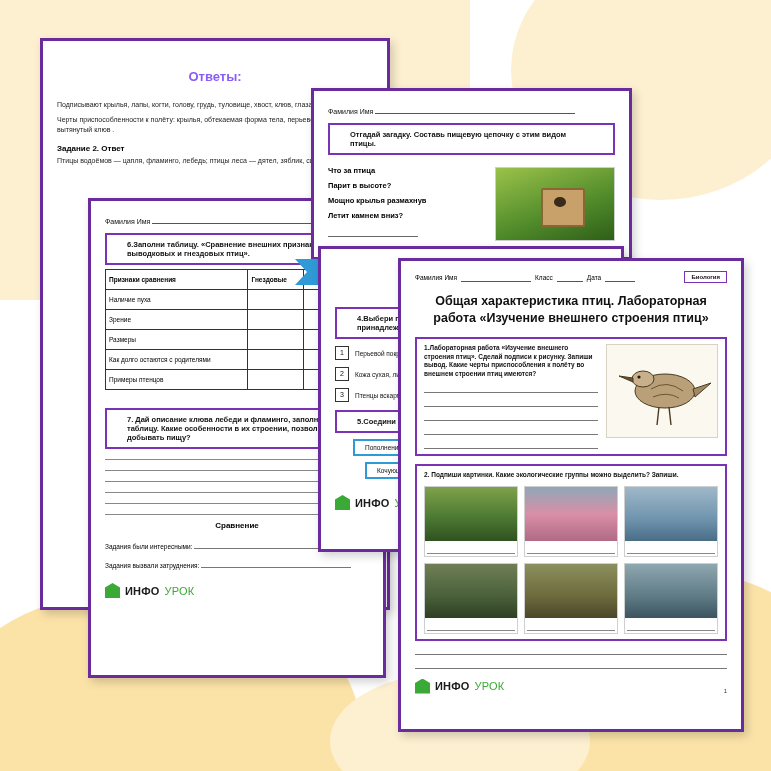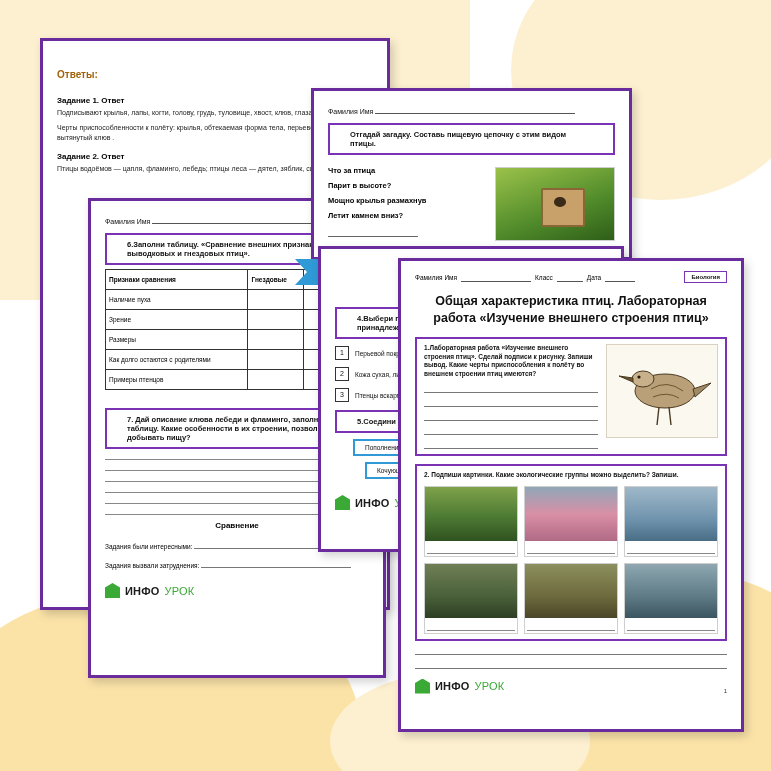--- a/index.html
+++ b/index.html
@@ -36,21 +36,21 @@
     position:absolute;background:#fff;
     border:3px solid #6a2c9c;
     box-shadow:3px 4px 9px rgba(0,0,0,.18);
     overflow:hidden;
   }
   .sheet .inner{padding:10px 14px;box-sizing:border-box;height:100%;}
 
   
   #sheet-answers{left:40px;top:38px;width:344px;height:566px;}
   #sheet-answers .title{
-    font-weight:bold;font-size:10px;margin:18px 0 16px;color:#a16207;
+    text-align:center;font-weight:bold;font-size:13px;margin:18px 0 16px;color:#8b5cf6;
   }
   .ans-h{font-weight:bold;font-size:8px;margin:8px 0 3px;}
   .ans-p{font-size:7px;line-height:1.5;margin:0 0 4px;color:#222;}
 
   
   #sheet-riddle{left:311px;top:88px;width:315px;height:166px;}
   .fio-line{font-size:7px;margin:4px 0 8px;color:#111;}
   .fio-line .rule{display:inline-block;border-bottom:1px solid #555;width:200px;height:8px;}
   .purple-box{
     border:2px solid #7a33b5;padding:5px 20px;box-sizing:border-box;
@@ -142,21 +142,20 @@
 <div class="bg-blob-1"></div>
 <div class="bg-blob-2"></div>
 <div class="bg-blob-3"></div>
 <div class="bg-blob-4"></div>
 <div class="bg-blob-5"></div>
 
 <div class="sheet" id="sheet-answers">
   <div class="inner">
     <div class="title">Ответы:</div>
 
-    <div class="ans-h">Задание 1. Ответ</div>
     <div class="ans-p">Подписывают крылья, лапы, когти, голову, грудь, туловище, хвост, клюв, глаза, ноздри.</div>
     <div class="ans-p">Черты приспособленности к полёту: крылья, обтекаемая форма тела, перьевой покров, вытянутый клюв .</div>
 
     <div class="ans-h">Задание 2. Ответ</div>
     <div class="ans-p">Птицы водоёмов — цапля, фламинго, лебедь; птицы леса — дятел, зяблик, синица.</div>
   </div>
 </div>
 
 <div class="sheet" id="sheet-table">
   <div class="inner">

